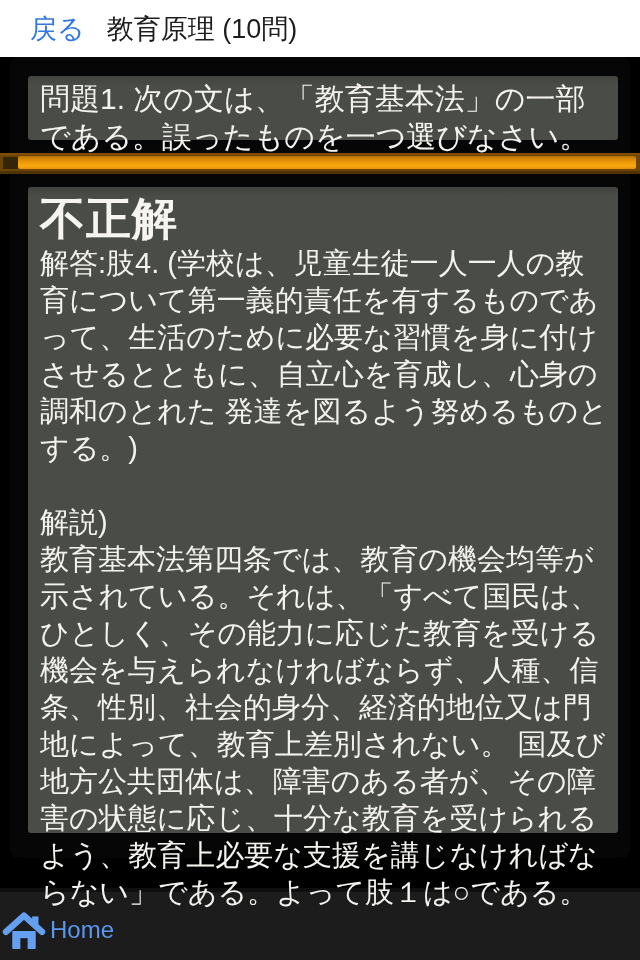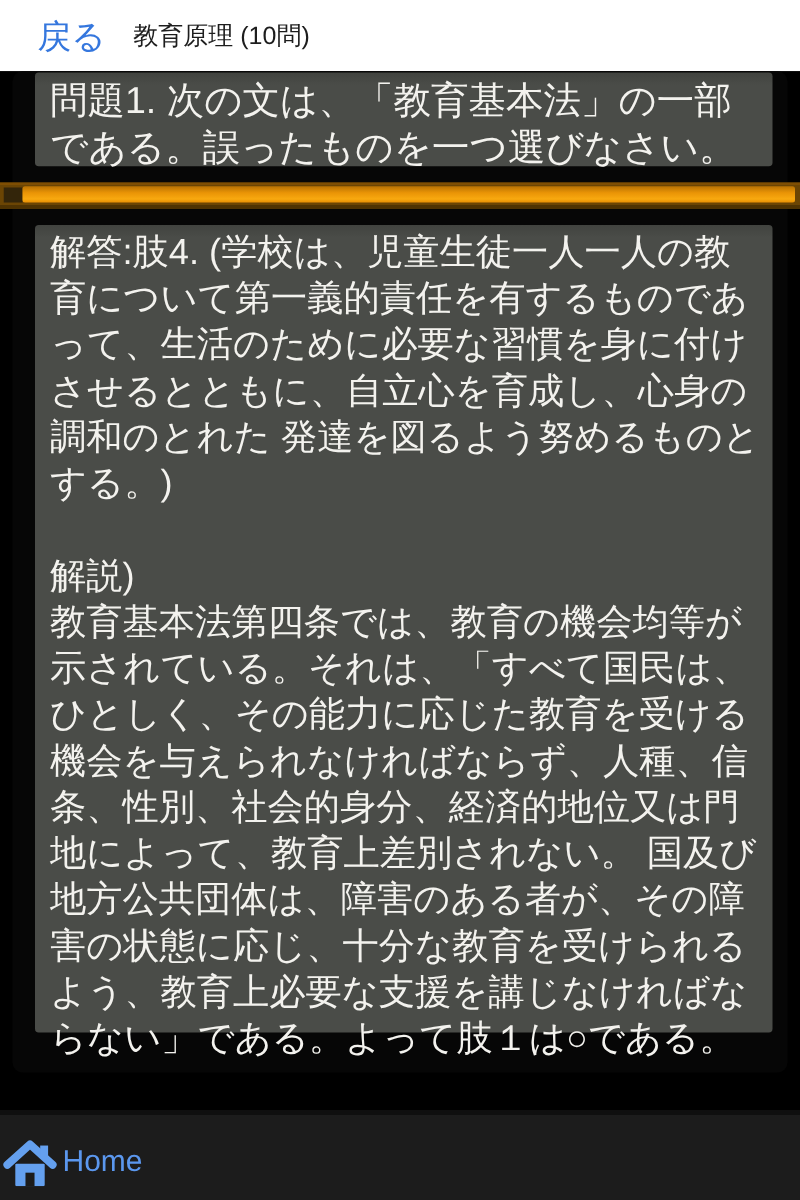--- a/index.html
+++ b/index.html
@@ -13,38 +13,38 @@
     display: flex; flex-direction: column;
   }
   
   .header {
     height: 57px; flex: 0 0 57px;
     background: #ffffff;
     display: flex; align-items: center;
     padding-left: 20px; gap: 22px;
   }
   .back-btn { color: #3577de; font-size: 27px; cursor: pointer; margin-left: 10px; }
-  .page-title { color: #1d1d1d; font-size: 20px; }
+  .page-title { color: #1d1d1d; font-size: 27px; }
   
   .main { flex: 1 1 auto; position: relative; background: #000; }
   .card-bg {
     position: absolute; left: 10px; right: 10px; top: 0; bottom: 30px;
     background: #060606; border-radius: 8px;
   }
   .panel {
     position: relative;
     margin-left: 28px; width: 590px;
     background: linear-gradient(180deg, #41433f 0%, #4a4c48 10px, #4a4c48 100%);
     color: #f3f2ee;
     border-radius: 3px;
     padding: 4px 10px 0 12px;
   }
   .question-panel {
-    margin-top: 1px;
-    height: 75px;
+    margin-top: 19px;
+    height: 64px;
     font-size: 30px; line-height: 38px;
   }
   .question-panel p { margin: 0; }
   .strip {
     margin-left: 25px; width: 592px; height: 13px;
     background: #ffffff;
   }
   .orange-bar {
     position: relative; width: 640px; height: 21px;
     background: #6b4504;
@@ -114,20 +114,21 @@
     <div class="strip"></div>
 
     <div class="orange-bar">
       <div class="thumb"></div>
       <div class="fill"></div>
     </div>
 
     <div class="strip"></div>
 
     <section class="panel answer-panel">
+      <h1 class="verdict">不正解</h1>
       <p class="explanation">解答:肢4. (学校は、児童生徒一人一人の教育について第一義的責任を有するものであって、生活のために必要な習慣を身に付けさせるとともに、自立心を育成し、心身の調和のとれた 発達を図るよう努めるものとする。)
 
 解説)
 教育基本法第四条では、教育の機会均等が示されている。それは、「すべて国民は、ひとしく、その能力に応じた教育を受ける機会を与えられなければならず、人種、信条、性別、社会的身分、経済的地位又は門地によって、教育上差別されない。 国及び地方公共団体は、障害のある者が、その障害の状態に応じ、十分な教育を受けられるよう、教育上必要な支援を講じなければならない」である。よって肢１は○である。</p>
     </section>
   </main>
 
   <nav class="nav">
     <div class="nav-item">
       <span class="icon-wrap">

